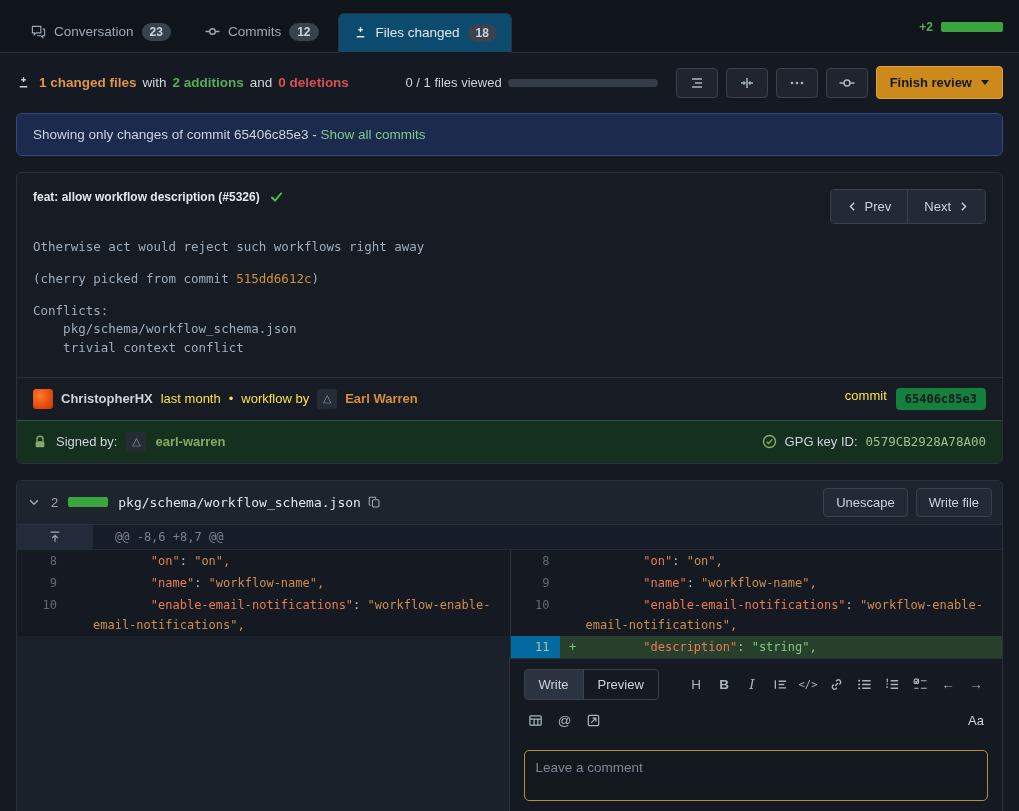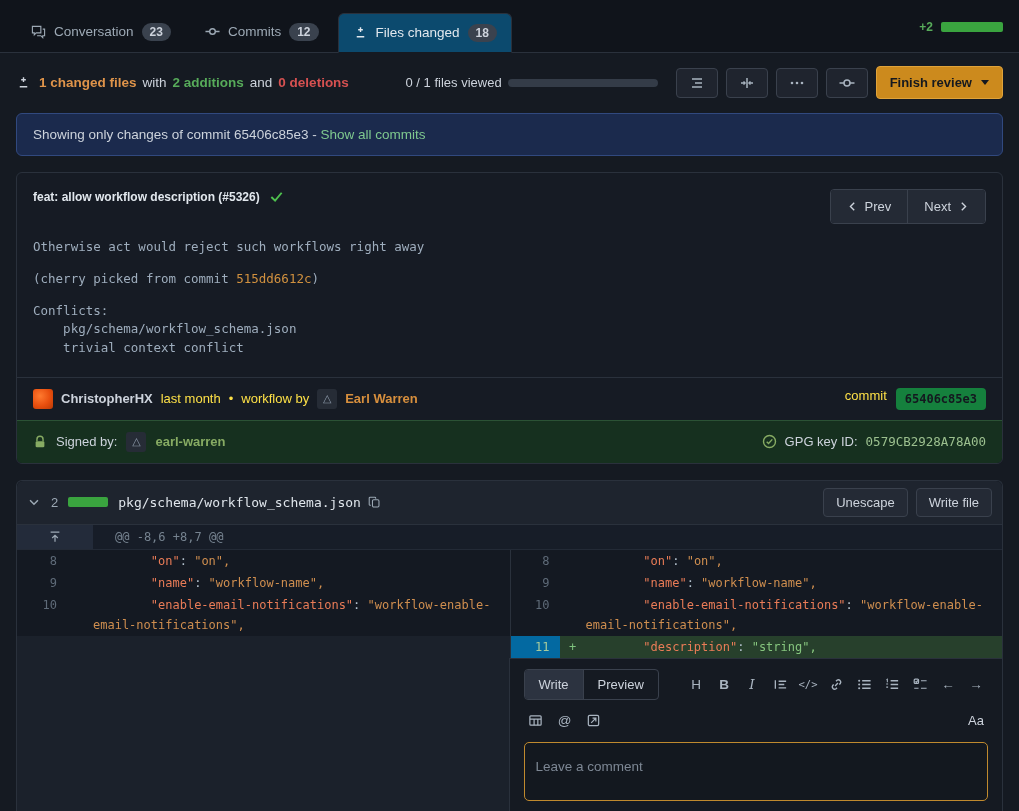--- a/index.html
+++ b/index.html
@@ -102,21 +102,21 @@
   .ed-tab { background:transparent; border:none; color:#cdd3dc; font-size:13px; padding:7px 14px; cursor:pointer; font-family:inherit; }
   .ed-tab + .ed-tab { border-left:1px solid #3a414d; }
   .ed-tab.active { background:#2c3340; }
   .ed-tools { display:flex; align-items:center; gap:4px; }
   .tbi { background:none; border:none; color:#a9b4c0; width:24px; height:24px; display:flex; align-items:center; justify-content:center; font-size:13.5px; cursor:pointer; padding:0; font-family:inherit; }
   .tbi.bold { font-weight:800; }
   .tbi.italic { font-style:italic; font-family:"DejaVu Serif", serif; }
   .tbi.code { font-family:"DejaVu Sans Mono", monospace; font-size:10.5px; }
   .ed-row2 { display:flex; align-items:center; gap:5px; }
   .tbi.aa { margin-left:auto; font-size:13px; color:#cdd3dc; }
-  .comment-input { background:#13181f; border:1px solid #c08a2e; border-radius:5px; height:140px; resize:none; padding:16px 11px; color:#cdd3dc; font-family:"Liberation Sans", sans-serif; font-size:13.5px; outline:none; width:100%; }
+  .comment-input { background:#13181f; border:1px solid #c08a2e; border-radius:5px; height:140px; resize:none; padding:9px 11px; color:#cdd3dc; font-family:"Liberation Sans", sans-serif; font-size:13.5px; outline:none; width:100%;margin-top:8px; }
   .comment-input::placeholder { color:#7d8794; }
 
   svg { display:block; }
 </style>
 </head>
 <body>
 
 <div class="page">
 
   <header class="tabbar">

